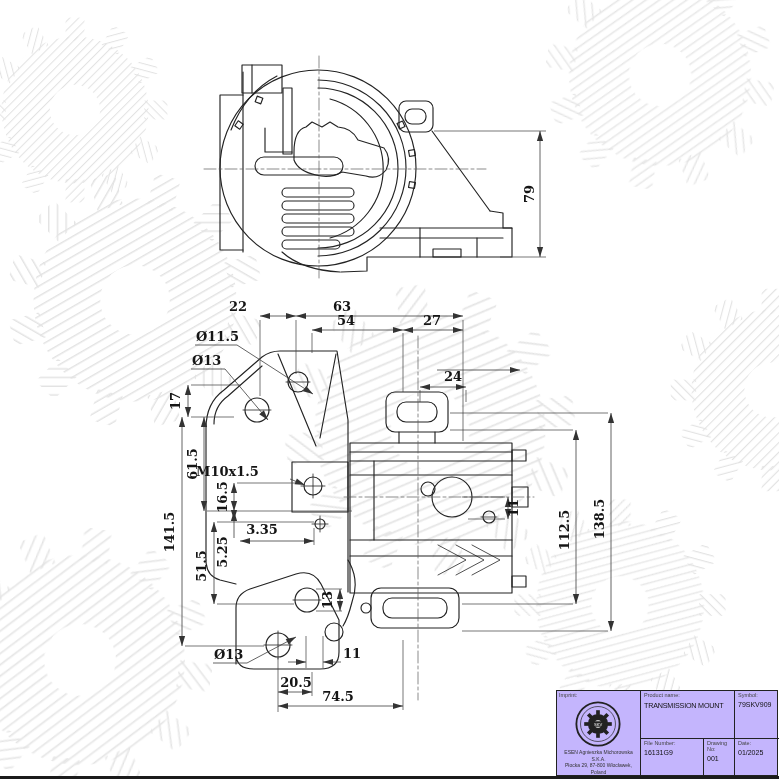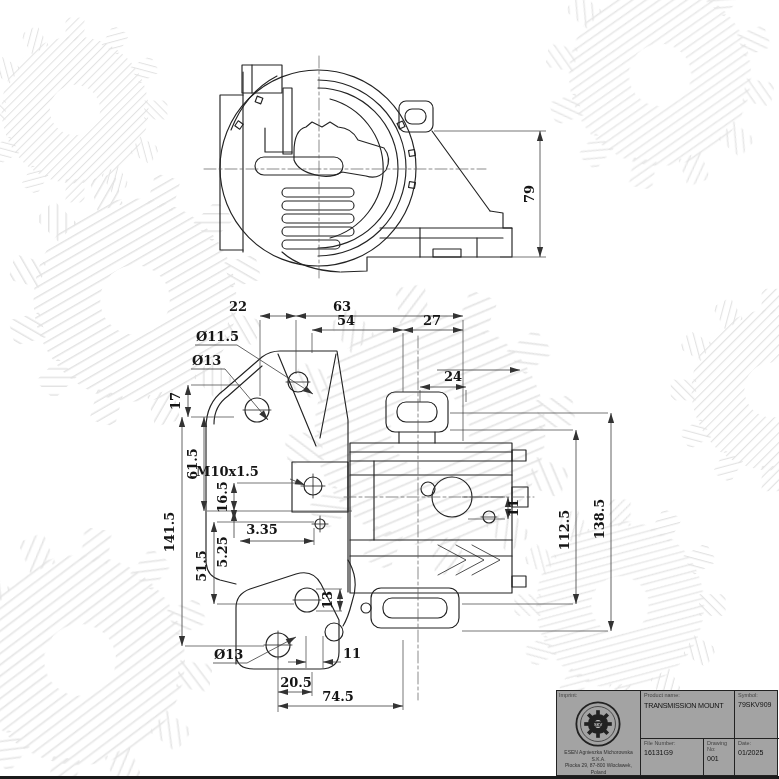--- a/index.html
+++ b/index.html
@@ -6,21 +6,21 @@
   .canvas{position:relative;width:779px;height:779px;background:#ffffff;overflow:hidden;
           font-family:"Liberation Sans",sans-serif;}
   svg.draw{position:absolute;left:0;top:0;}
   .view{stroke:#232323;stroke-width:1.15;fill:none;stroke-linejoin:round;stroke-linecap:round;}
   .thin{stroke-width:0.8;}
   .cl{stroke:#5a5a5a;stroke-width:0.7;fill:none;stroke-dasharray:12 3 3 3;}
   .ext{stroke:#3c3c3c;stroke-width:0.7;fill:none;}
   .dimln{stroke:#3c3c3c;stroke-width:0.8;fill:none;}
   .dimtxt{font:700 13px "DejaVu Serif",serif;fill:#151515;}
   
-  .tb{position:absolute;left:556px;top:690px;width:222px;height:86px;background:#a3a3a3;
+  .tb{position:absolute;left:556px;top:690px;width:222px;height:86px;background:#c4b5fd;
       border:1px solid #222;box-sizing:border-box;}
   .tb .cell{position:absolute;box-sizing:border-box;}
   .lbl{font-size:5.5px;color:#444;padding:1px 2px 0 3px;}
   .val{font-size:7px;color:#111;padding:3px 2px 0 3px;white-space:nowrap;}
   .val.big{font-size:7.2px;letter-spacing:-0.2px;}
   .c-prod{left:83px;top:0;width:94px;height:47px;border-left:1px solid #222;}
   .c-sym{left:177px;top:0;width:45px;height:47px;border-left:1px solid #222;}
   .c-file{left:83px;top:47px;width:63px;height:38px;border-left:1px solid #222;border-top:1px solid #222;}
   .c-dno{left:146px;top:47px;width:31px;height:38px;border-left:1px solid #222;border-top:1px solid #222;}
   .c-date{left:177px;top:47px;width:45px;height:38px;border-left:1px solid #222;border-top:1px solid #222;}

